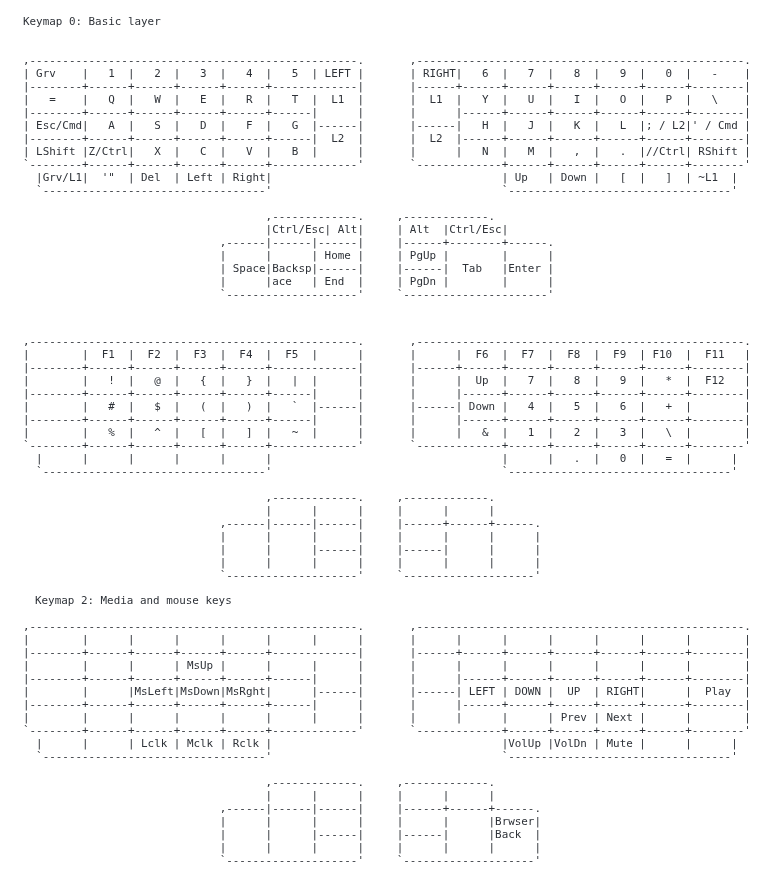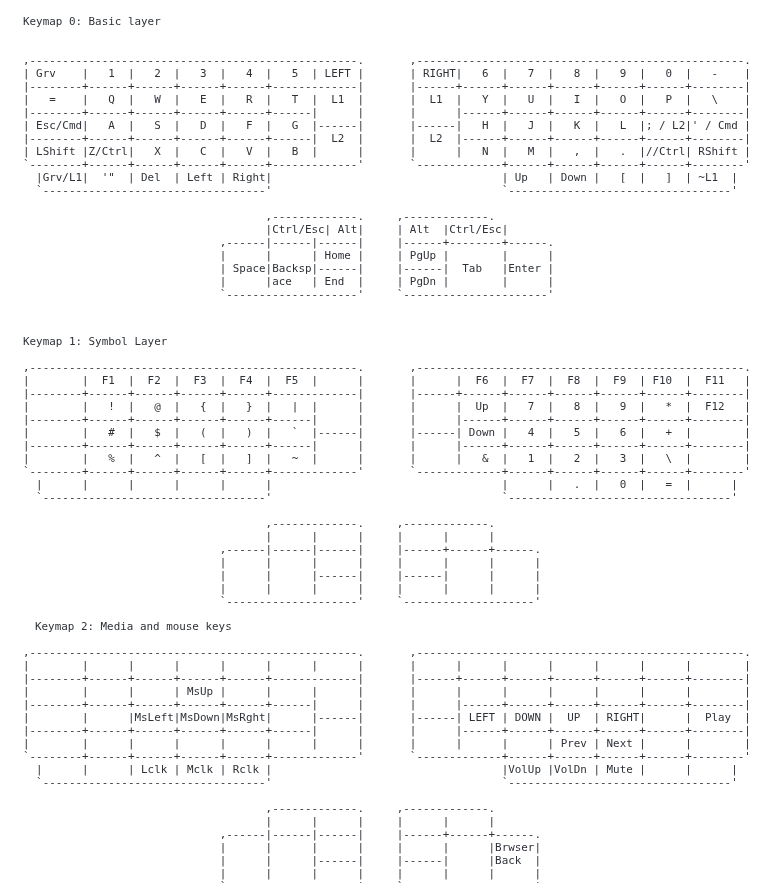--- a/index.html
+++ b/index.html
@@ -56,21 +56,20 @@
                                      ,-------------.     ,-------------.
                                      |Ctrl/Esc| Alt|     | Alt  |Ctrl/Esc|
                               ,------|------|------|     |------+--------+------.
                               |      |      | Home |     | PgUp |        |      |
                               | Space|Backsp|------|     |------|  Tab   |Enter |
                               |      |ace   | End  |     | PgDn |        |      |
                               `--------------------'     `----------------------'</pre>
   </section>
 
   <section class="keymap-section section-symbol">
-    <div class="keymap-title">Keymap 1: Symbol Layer</div>
     <pre class="keymap-art">,--------------------------------------------------.       ,--------------------------------------------------.
 |        |  F1  |  F2  |  F3  |  F4  |  F5  |      |       |      |  F6  |  F7  |  F8  |  F9  | F10  |  F11   |
 |--------+------+------+------+------+-------------|       |------+------+------+------+------+------+--------|
 |        |   !  |   @  |   {  |   }  |   |  |      |       |      |  Up  |   7  |   8  |   9  |   *  |  F12   |
 |--------+------+------+------+------+------|      |       |      |------+------+------+------+------+--------|
 |        |   #  |   $  |   (  |   )  |   `  |------|       |------| Down |   4  |   5  |   6  |   +  |        |
 |--------+------+------+------+------+------|      |       |      |------+------+------+------+------+--------|
 |        |   %  |   ^  |   [  |   ]  |   ~  |      |       |      |   &amp;  |   1  |   2  |   3  |   \  |        |
 `--------+------+------+------+------+-------------'       `-------------+------+------+------+------+--------'
   |      |      |      |      |      |                                   |      |   .  |   0  |   =  |      |

